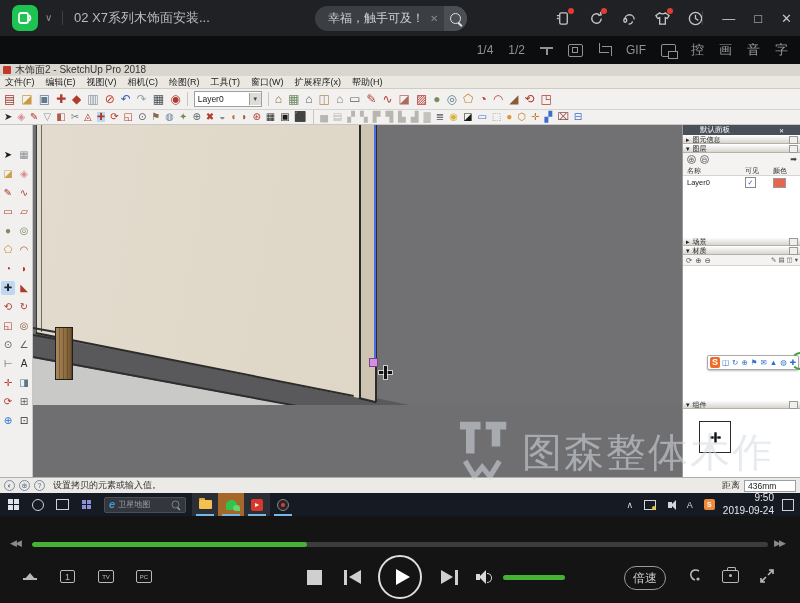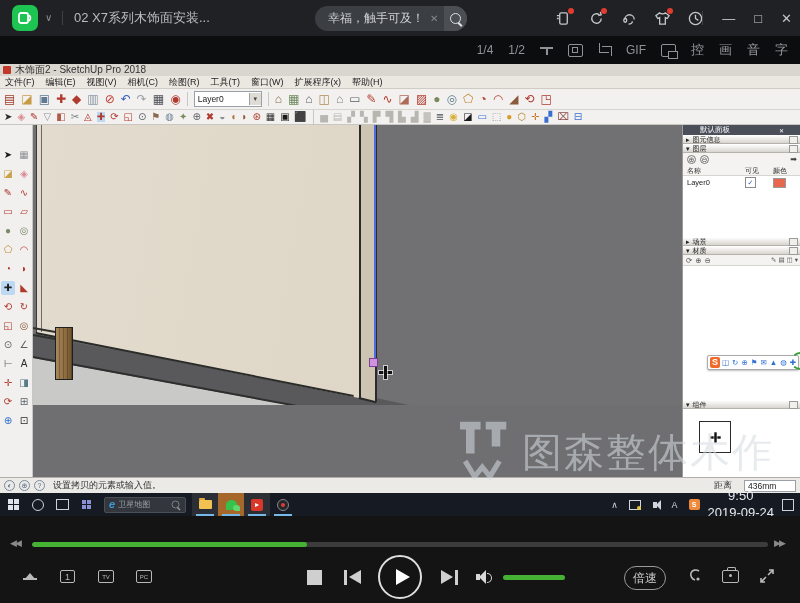--- a/index.html
+++ b/index.html
@@ -88,21 +88,21 @@
   #suapp{left:24px;top:230px;width:92px;height:15px;background:#fff;border:1px solid #aaa;border-radius:2px;box-shadow:0 1px 2px rgba(0,0,0,.25);display:flex;align-items:center;gap:2px;padding:0 2px;box-sizing:border-box;}
   #suapp-logo{width:11px;height:11px;border-radius:2px;background:#f06a2a;color:#fff;font-size:9px;font-weight:bold;display:flex;align-items:center;justify-content:center;line-height:1;}
   #suapp .ticon{font-size:7.5px;}
   #green-arc{left:108px;top:227px;width:14px;height:14px;border:2.5px solid #3aa03a;border-radius:50%;border-left-color:transparent;}
   #comp-thumb{left:16px;top:296px;width:32px;height:32px;background:#fff;border:1.5px solid #2a2a2a;box-sizing:border-box;background-image:radial-gradient(#9a9a9a 0.6px,transparent 0.7px);background-size:4px 4px;display:flex;align-items:center;justify-content:center;}
   .movecur.small{position:relative;left:0;top:0;transform:scale(.8);}
   
   #su-status{left:0;top:413px;width:800px;height:16px;background:#eceae6;border-top:1px solid #b0aeaa;display:flex;align-items:center;box-sizing:border-box;padding-left:4px;gap:4px;}
   .stico{width:11px;height:11px;border-radius:50%;border:1px solid #7a8aa0;color:#5a6a85;font-size:7px;display:flex;align-items:center;justify-content:center;line-height:1;box-sizing:border-box;}
   #status-text{font-size:9px;color:#333;margin-left:4px;white-space:nowrap;}
-  #measure{position:absolute;right:4px;top:415px;display:flex;align-items:center;gap:12px;}
+  #measure{position:absolute;right:4px;top:415px;display:flex;align-items:center;gap:4px;}
   #measure-label{font-size:9px;color:#333;}
   #measure-box{width:52px;height:12px;background:#fff;border:1px solid #9aa0a8;font-size:8.5px;color:#222;display:flex;align-items:center;padding-left:3px;box-sizing:border-box;}
   
   #taskbar{left:0;top:429px;width:800px;height:23px;background:#161a22;display:flex;align-items:center;}
   .tb-item{height:23px;display:flex;align-items:center;justify-content:center;position:relative;}
   #tb-start{width:26px;}
   .winlogo{display:grid;grid-template-columns:5px 5px;grid-auto-rows:5px;gap:1px;}
   .winlogo i{background:#dde3e8;}
   #tb-cortana .c{width:10px;height:10px;border:1.5px solid #ccd2d8;border-radius:50%;}
   #tb-taskview .tv{width:11px;height:9px;border:1.2px solid #ccd2d8;}
@@ -124,21 +124,21 @@
   .redapp{width:12px;height:12px;background:#d8372a;border-radius:2px;color:#fff;font-size:8px;display:flex;align-items:center;justify-content:center;}
   .recapp{width:12px;height:12px;border-radius:50%;background:#23262c;border:1px solid #888;box-sizing:border-box;position:relative;}
   .recapp::after{content:"";position:absolute;left:3px;top:3px;width:4px;height:4px;border-radius:50%;background:#e23b30;}
   #tray{margin-left:auto;display:flex;align-items:center;gap:8px;padding-right:6px;color:#d2d6da;font-size:9px;}
   .tray-ico{display:flex;align-items:center;justify-content:center;width:12px;height:12px;}
   .scr{width:10px;height:8px;border:1.2px solid #d2d6da;position:relative;}
   .scr::after{content:"";position:absolute;right:-1px;bottom:-1px;width:4px;height:4px;background:#e8c33f;border-radius:50%;}
   .spk{width:4px;height:6px;background:#d2d6da;position:relative;}
   .spk::before{content:"";position:absolute;left:3px;top:-2px;border:5px solid transparent;border-right-color:#d2d6da;border-left:none;}
   .trayS{width:11px;height:11px;border-radius:2px;background:#f08a3a;color:#fff;font-size:7px;font-weight:bold;display:flex;align-items:center;justify-content:center;}
-  #clock{display:flex;flex-direction:column;align-items:center;line-height:1.25;font-size:13px;color:#e8eaec;}
+  #clock{display:flex;flex-direction:column;align-items:flex-end;line-height:1.25;font-size:10px;color:#e8eaec;}
   .action{width:12px;height:10px;border:1.2px solid #ccd2d8;}
   
   #watermark{left:458px;top:352px;width:345px;height:72px;display:flex;align-items:center;gap:12px;z-index:40;color:rgba(214,218,224,.55);pointer-events:none;}
   #wm-logo svg{width:52px;height:60px;}
   #wm-text{display:flex;flex-direction:column;}
   #wm-cn{font-size:40px;letter-spacing:2px;white-space:nowrap;line-height:1.05;}
   #wm-en{font-size:12px;letter-spacing:3.5px;color:rgba(214,218,224,.38);white-space:nowrap;}
   
   #player{left:0;top:516px;width:800px;height:87px;background:#141414;}
   #prog-rew{left:10px;top:22px;font-size:9px;color:#8a8a8a;letter-spacing:-2px;}

